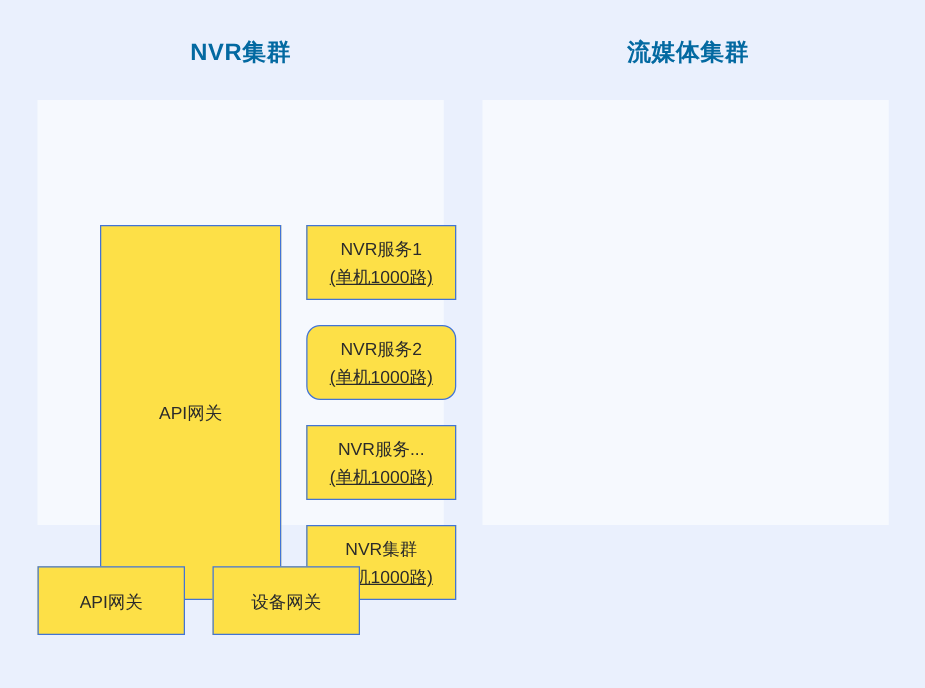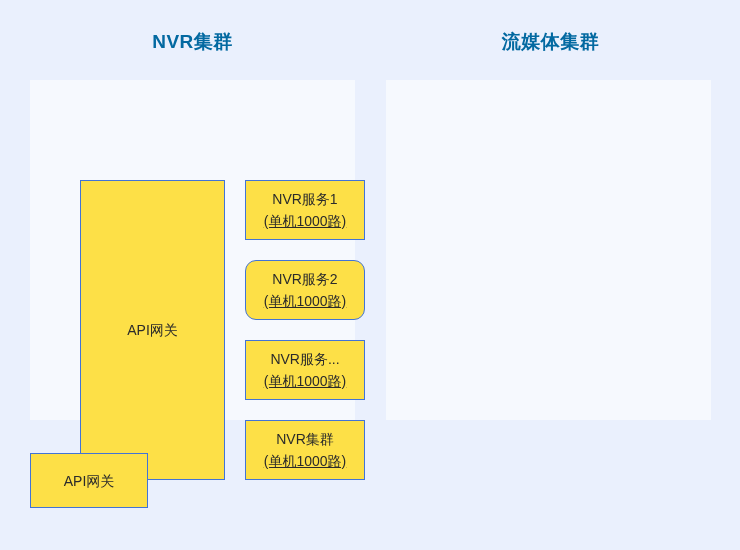--- a/index.html
+++ b/index.html
@@ -138,14 +138,17 @@
     
 
     
 
     
   </div>
 
   <div class="box gateway-box" id="gw-0">
     <span class="line1">API网关</span>
   </div>
+  <div class="box gateway-box" id="gw-1">
+    <span class="line1">设备网关</span>
+  </div>
 
 </div>
 
 </body></html>

